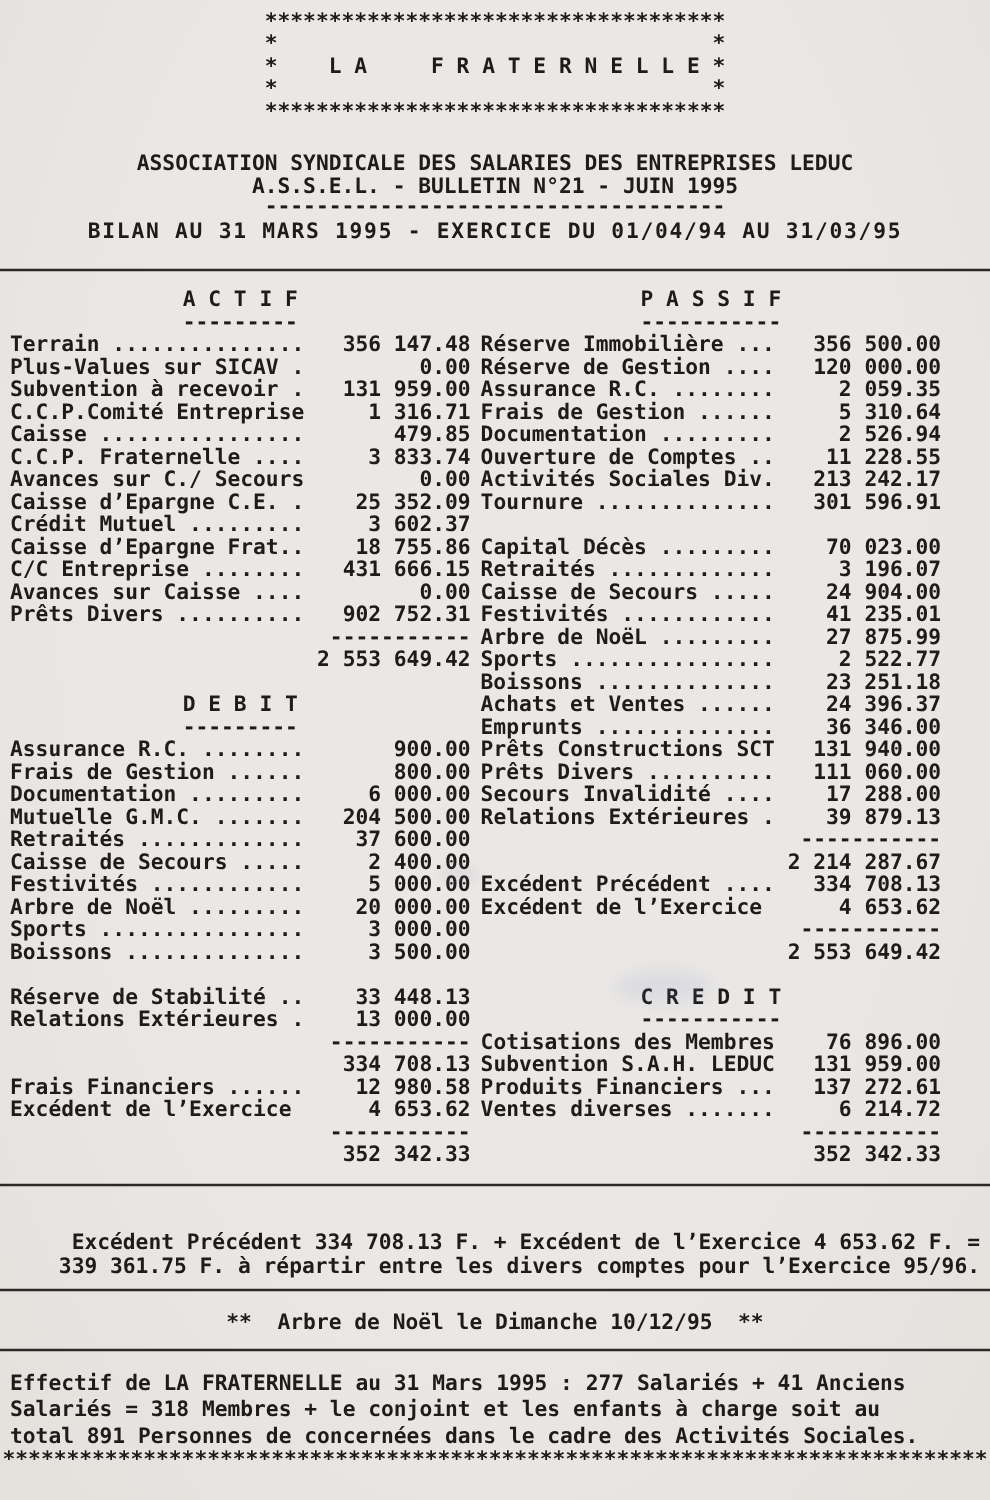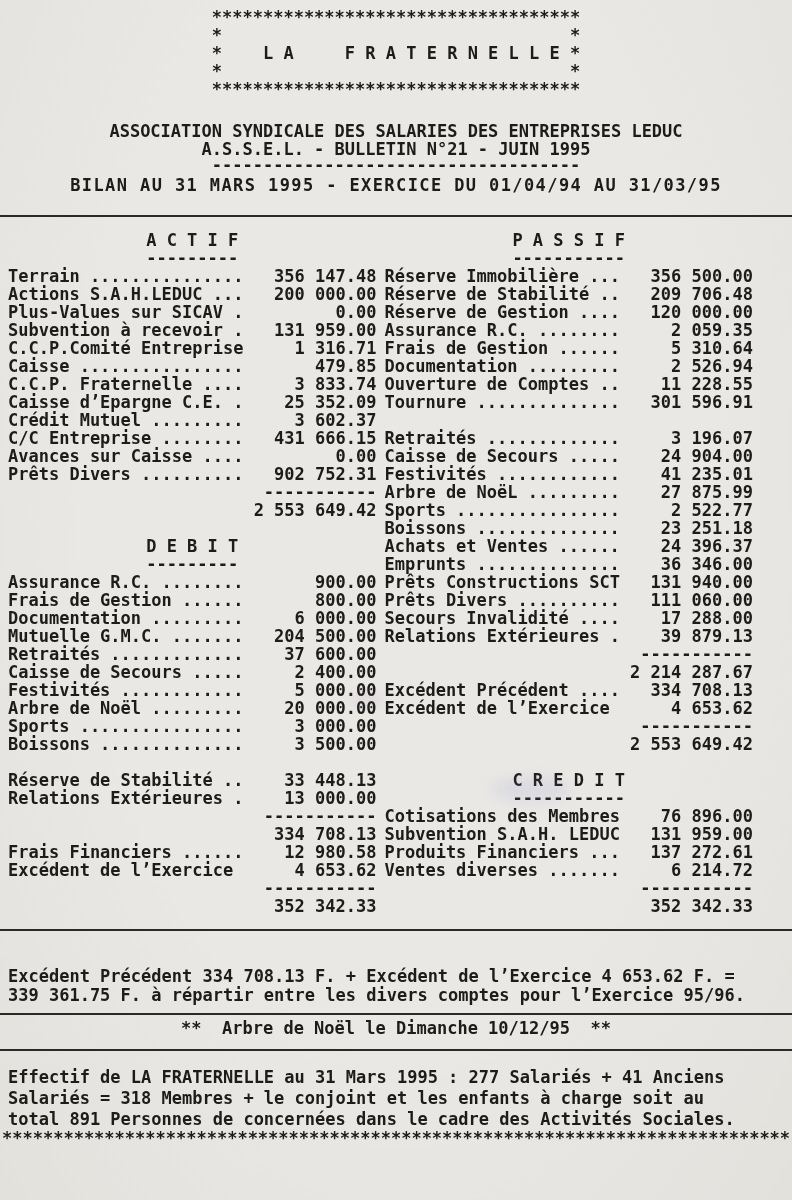--- a/index.html
+++ b/index.html
@@ -23,22 +23,22 @@
   .subhead .wide { margin-top:4px; letter-spacing:1.4px; }
   .rule { border-top:2px solid #2b2a27; height:0; }
   .rule-1 { margin-top:21px; }
   .rule-2 { margin-top:14px; }
   .rule-3 { margin-top:8px; }
   .rule-4 { margin-top:12px; }
   .table { padding:14px 0 0 8px; }
   .trow { display:flex; column-gap:8px; line-height:18px; height:18px; white-space:pre;align-items:center; }
   .half { flex:0 0 36ch; overflow:visible; }
   .half.ctr { text-align:center; }
-  .note { margin:36px 8px 0 8px; line-height:19px; white-space:pre; }
-  .arbre { margin-top:4px; line-height:18px; }
+  .note { margin:36px 8px 0 8px; line-height:19px; white-space:pre;text-align:right; }
+  .arbre { margin-top:16px; line-height:18px; }
   .effectif { margin:16px 8px 0 8px; line-height:21px; white-space:pre; }
   .starsfoot { margin-top:0; padding-left:2px; line-height:17px; white-space:pre; overflow:hidden; }
   .smudge { position:absolute; border-radius:50%; pointer-events:none; }
   .smudge-a { left:492px; top:776px; width:78px; height:26px;
               background:rgba(120,130,200,0.12); filter:blur(6px); }
   .smudge-b { left:352px; top:692px; width:30px; height:16px;
               background:rgba(150,120,170,0.10); filter:blur(4px); }
 </style>
 </head>
 <body>
@@ -57,28 +57,29 @@
     <div class="ctrpre dashline">------------------------------------</div>
     <div class="ctrpre wide">BILAN AU 31 MARS 1995 - EXERCICE DU 01/04/94 AU 31/03/95</div>
   </div>
 
   <div class="rule rule-1"></div>
 
   <div class="table">
       <div class="trow"><span class="half ctr">A C T I F</span><span class="half ctr">P A S S I F</span></div>
       <div class="trow"><span class="half ctr">---------</span><span class="half ctr">-----------</span></div>
       <div class="trow"><span class="half">Terrain ...............   356 147.48</span><span class="half">Réserve Immobilière ...   356 500.00</span></div>
-      <div class="trow"><span class="half">Actions S.A.H.LEDUC ...   200 000.00</span><span class="half">Réserve de Stabilité ..   209 706.48</span></div>
       <div class="trow"><span class="half">Plus-Values sur SICAV .         0.00</span><span class="half">Réserve de Gestion ....   120 000.00</span></div>
       <div class="trow"><span class="half">Subvention à recevoir .   131 959.00</span><span class="half">Assurance R.C. ........     2 059.35</span></div>
       <div class="trow"><span class="half">C.C.P.Comité Entreprise     1 316.71</span><span class="half">Frais de Gestion ......     5 310.64</span></div>
       <div class="trow"><span class="half">Caisse ................       479.85</span><span class="half">Documentation .........     2 526.94</span></div>
       <div class="trow"><span class="half">C.C.P. Fraternelle ....     3 833.74</span><span class="half">Ouverture de Comptes ..    11 228.55</span></div>
+      <div class="trow"><span class="half">Avances sur C./ Secours         0.00</span><span class="half">Activités Sociales Div.   213 242.17</span></div>
       <div class="trow"><span class="half">Caisse d’Epargne C.E. .    25 352.09</span><span class="half">Tournure ..............   301 596.91</span></div>
       <div class="trow"><span class="half">Crédit Mutuel .........     3 602.37</span></div>
+      <div class="trow"><span class="half">Caisse d’Epargne Frat..    18 755.86</span><span class="half">Capital Décès .........    70 023.00</span></div>
       <div class="trow"><span class="half">C/C Entreprise ........   431 666.15</span><span class="half">Retraités .............     3 196.07</span></div>
       <div class="trow"><span class="half">Avances sur Caisse ....         0.00</span><span class="half">Caisse de Secours .....    24 904.00</span></div>
       <div class="trow"><span class="half">Prêts Divers ..........   902 752.31</span><span class="half">Festivités ............    41 235.01</span></div>
       <div class="trow"><span class="half">                         -----------</span><span class="half">Arbre de NoëL .........    27 875.99</span></div>
       <div class="trow"><span class="half">                        2 553 649.42</span><span class="half">Sports ................     2 522.77</span></div>
       <div class="trow"><span class="half"></span><span class="half">Boissons ..............    23 251.18</span></div>
       <div class="trow"><span class="half ctr">D E B I T</span><span class="half">Achats et Ventes ......    24 396.37</span></div>
       <div class="trow"><span class="half ctr">---------</span><span class="half">Emprunts ..............    36 346.00</span></div>
       <div class="trow"><span class="half">Assurance R.C. ........       900.00</span><span class="half">Prêts Constructions SCT   131 940.00</span></div>
       <div class="trow"><span class="half">Frais de Gestion ......       800.00</span><span class="half">Prêts Divers ..........   111 060.00</span></div>

